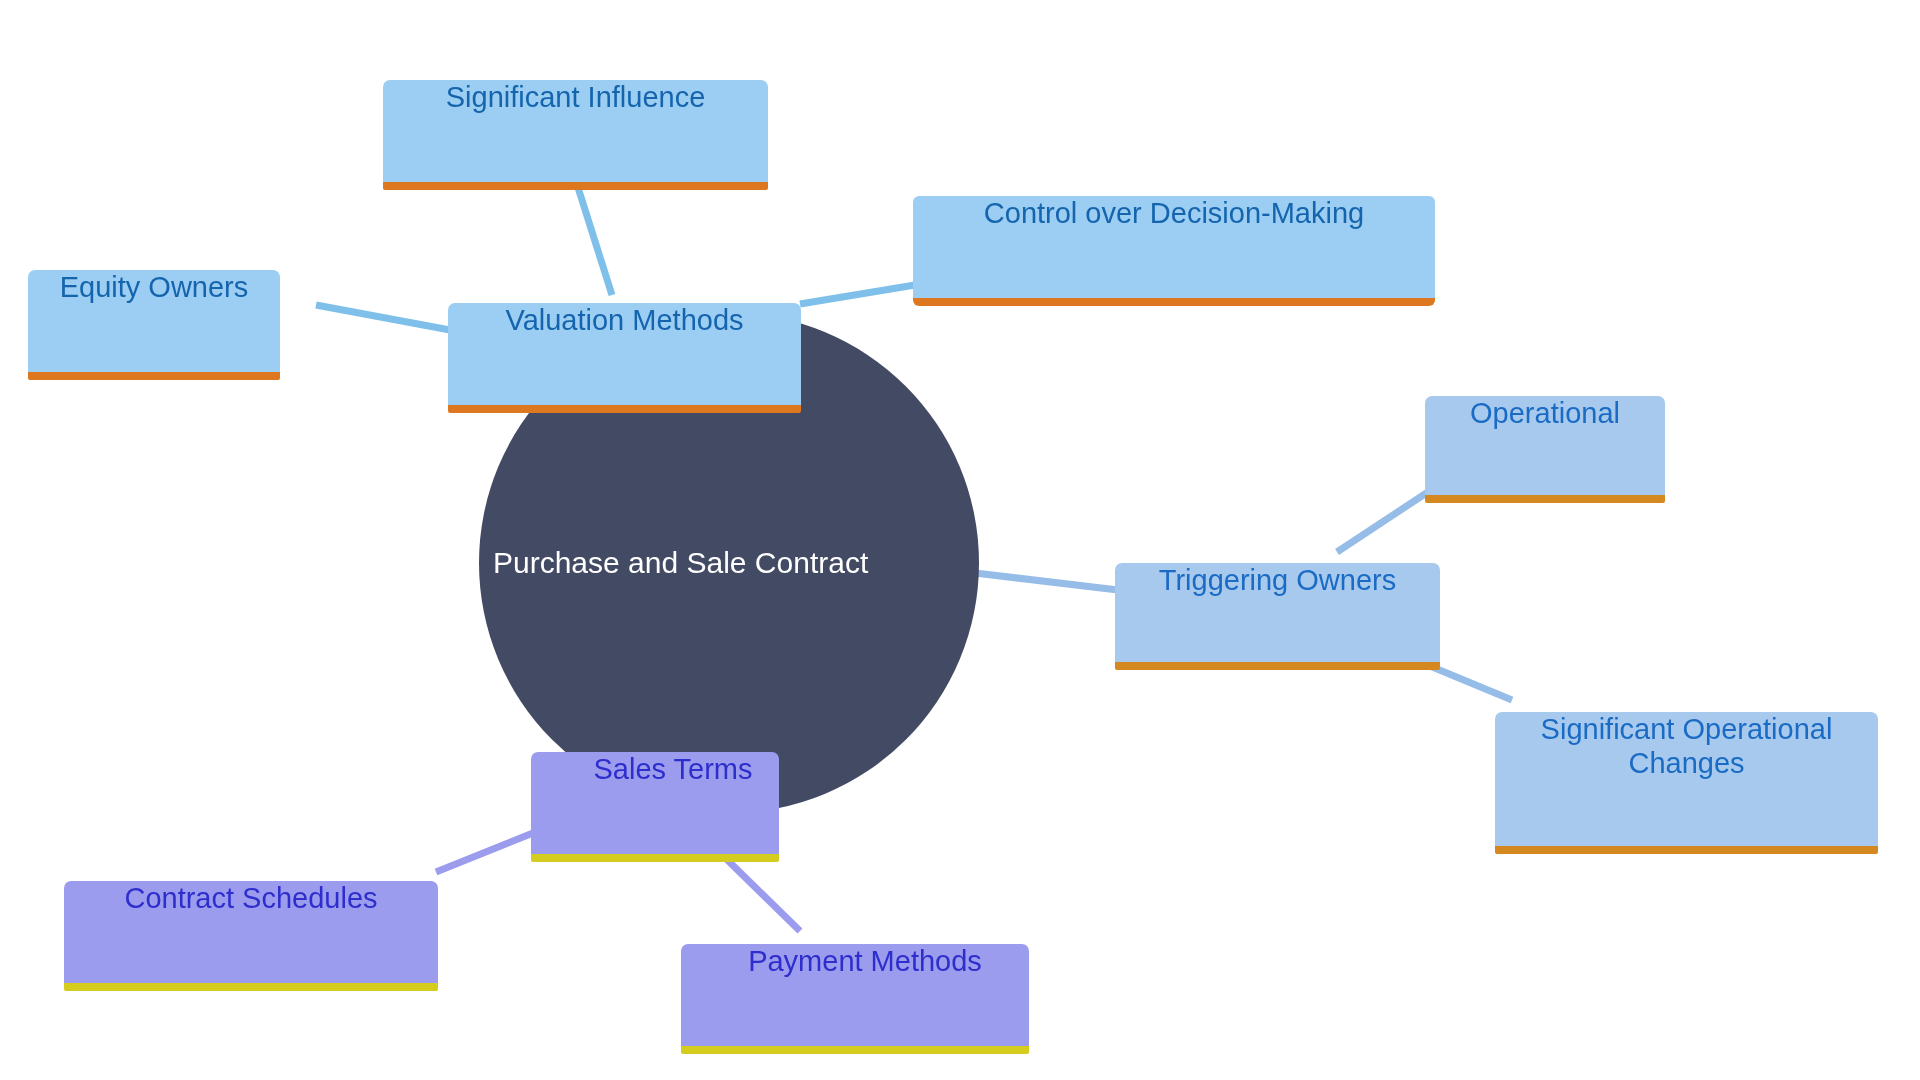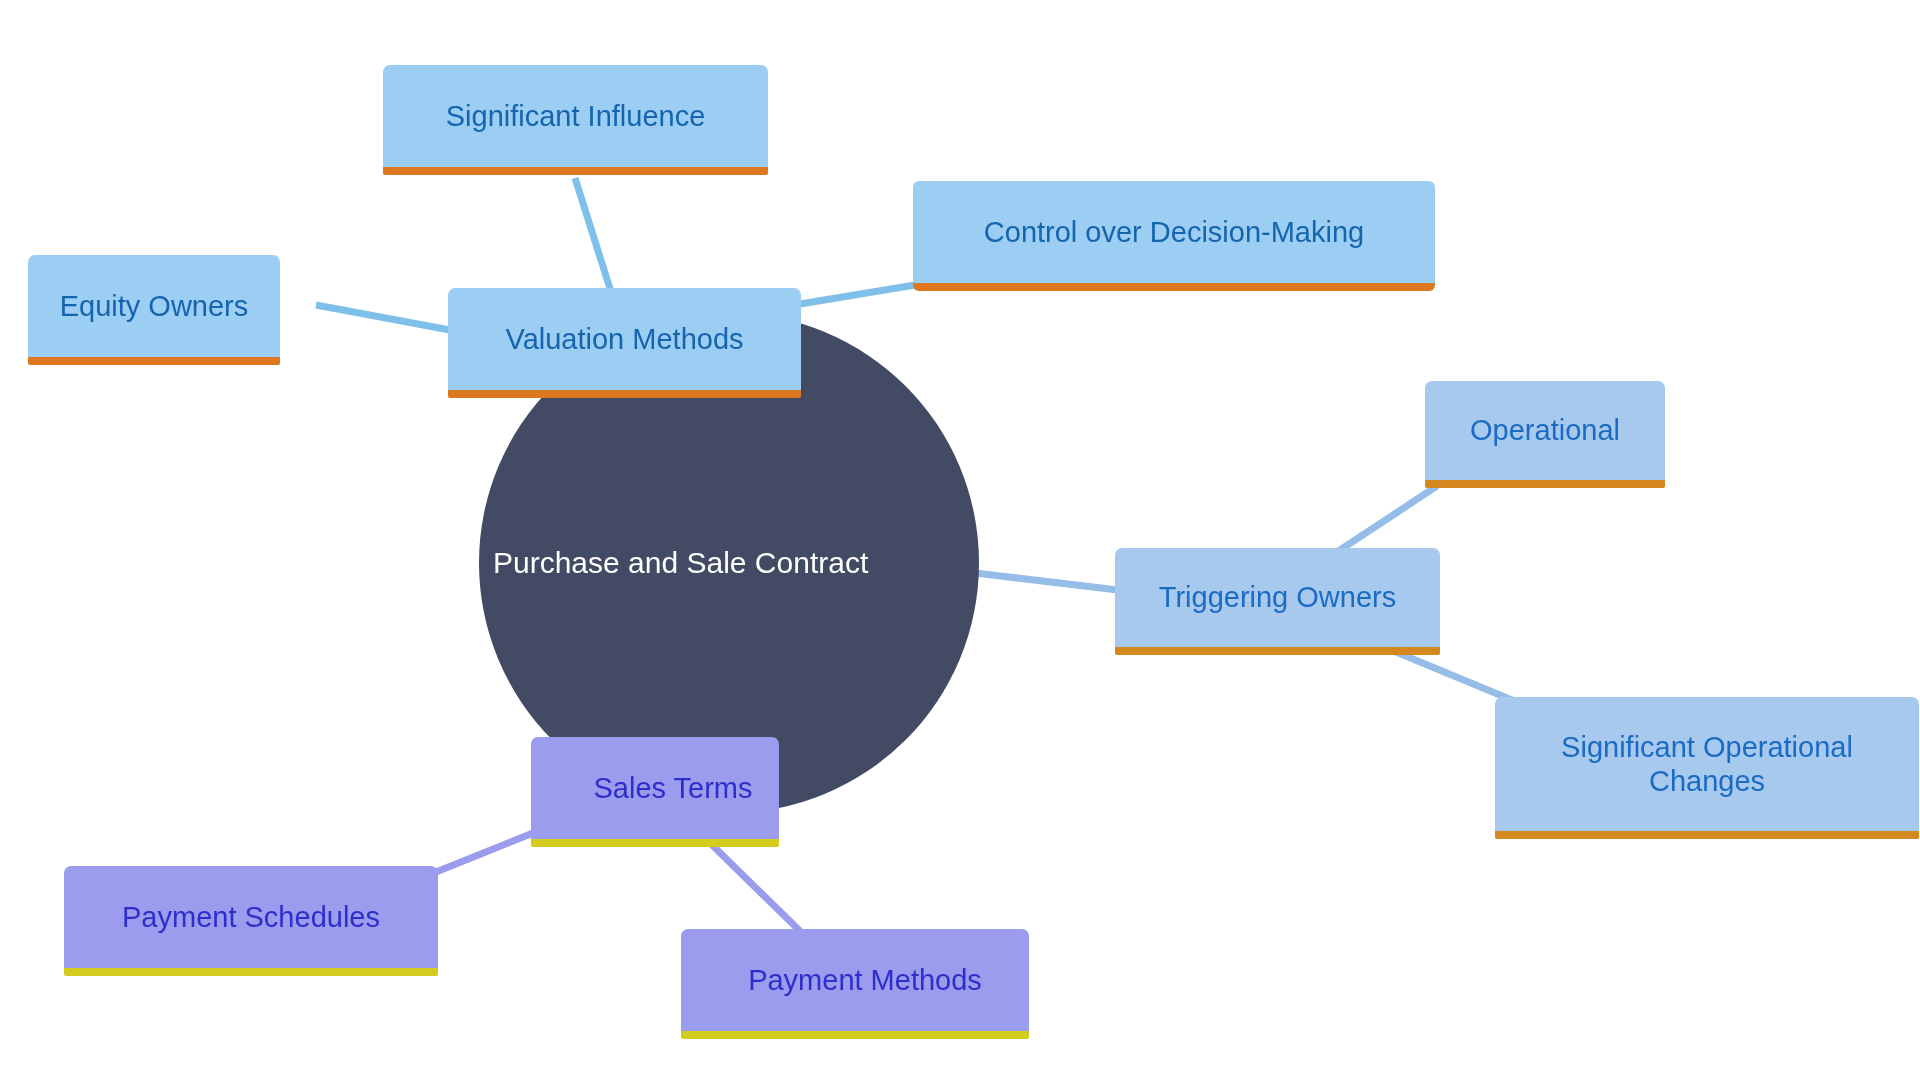--- a/index.html
+++ b/index.html
@@ -21,27 +21,28 @@
     position: absolute;
     left: 0;
     top: 0;
     width: 1920px;
     height: 1080px;
   }
   .node {
     position: absolute;
     box-sizing: border-box;
     display: flex;
-    align-items: center;
+    align-items: flex-start;
     justify-content: center;
     text-align: center;
     border-radius: 7px;
     line-height: 1.18;
     white-space: pre-line;
     z-index: 5;
+    margin-top: 15px;
   }
   .node.blue {
     background: #9CCDF2;
     color: #1565AE;
     border-bottom: 8px solid #DD7820;
     border-radius: 7px 7px 2px 2px;
   }
   .node.blue-2 {
     background: #A8C9EE;
     color: #1A6BC4;
@@ -89,19 +90,19 @@
   <div id="node-layer">
       <div class="root-node" style="left: 479px; top: 313px; width: 500px; height: 500px; background: rgb(67, 74, 99); color: rgb(255, 255, 255); font-size: 30px;">
         <span class="node-label">Purchase and Sale Contract</span>
       </div>
       <div class="node blue" style="left: 383px; top: 65px; width: 385px; height: 110px; font-size: 29px;"><span class="node-label">Significant Influence</span></div>
       <div class="node blue" style="left: 913px; top: 181px; width: 522px; height: 110px; font-size: 29px; border-radius: 6px;"><span class="node-label">Control over Decision-Making</span></div>
       <div class="node blue" style="left: 28px; top: 255px; width: 252px; height: 110px; font-size: 29px;"><span class="node-label">Equity Owners</span></div>
       <div class="node blue" style="left: 448px; top: 288px; width: 353px; height: 110px; font-size: 29px;"><span class="node-label">Valuation Methods</span></div>
       <div class="node blue-2" style="left: 1425px; top: 381px; width: 240px; height: 107px; font-size: 29px;"><span class="node-label">Operational</span></div>
       <div class="node blue-2" style="left: 1115px; top: 548px; width: 325px; height: 107px; font-size: 29px;"><span class="node-label">Triggering Owners</span></div>
-      <div class="node blue-2" style="left: 1495px; top: 697px; width: 424px; height: 142px; font-size: 29px;"><span class="node-label">Significant Operational
+      <div class="node blue-2" style="left: 1495px; top: 697px; width: 383px; height: 142px; font-size: 29px;"><span class="node-label">Significant Operational
 Changes</span></div>
       <div class="node purple" style="left: 531px; top: 737px; width: 248px; height: 110px; font-size: 29px; padding-left: 36px;"><span class="node-label">Sales Terms</span></div>
-      <div class="node purple" style="left: 64px; top: 866px; width: 374px; height: 110px; font-size: 29px;"><span class="node-label">Payment Schedules</span></div>
+      <div class="node purple" style="left: 64px; top: 866px; width: 374px; height: 110px; font-size: 29px;"><span class="node-label">Contract Schedules</span></div>
       <div class="node purple" style="left: 681px; top: 929px; width: 348px; height: 110px; font-size: 29px; padding-left: 20px;"><span class="node-label">Payment Methods</span></div>
     </div>
 </div>
 
 </body></html>

